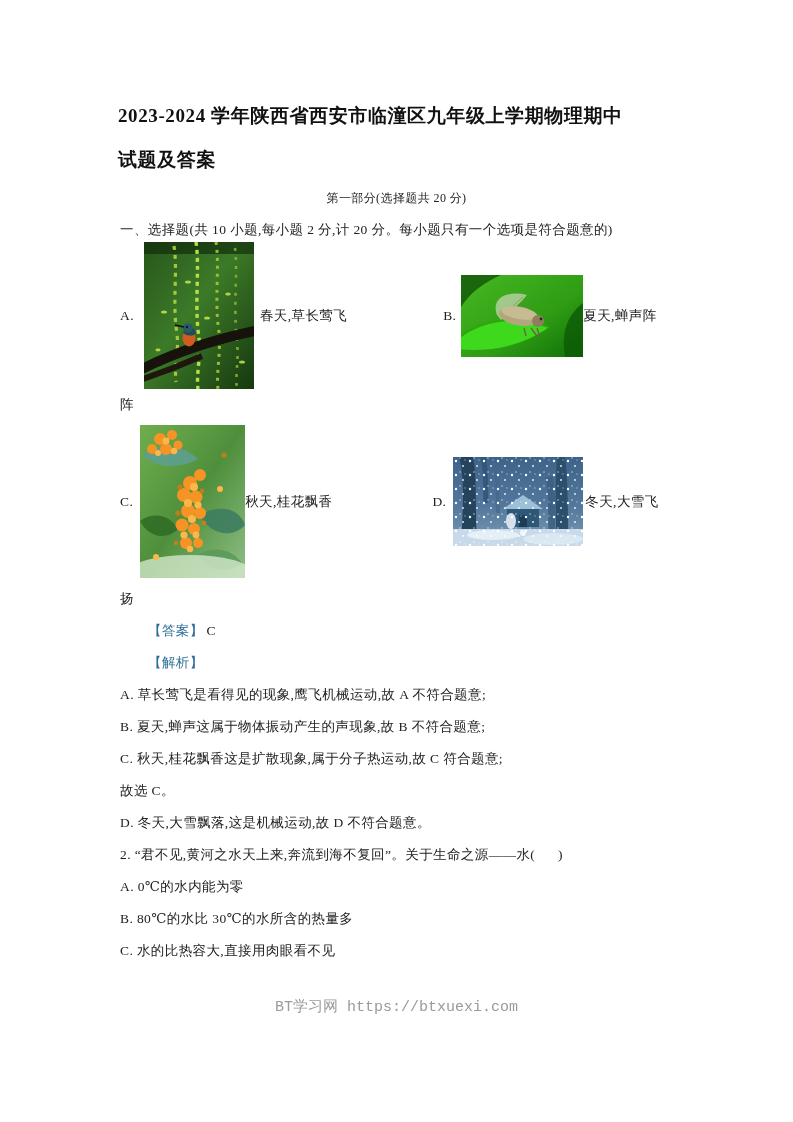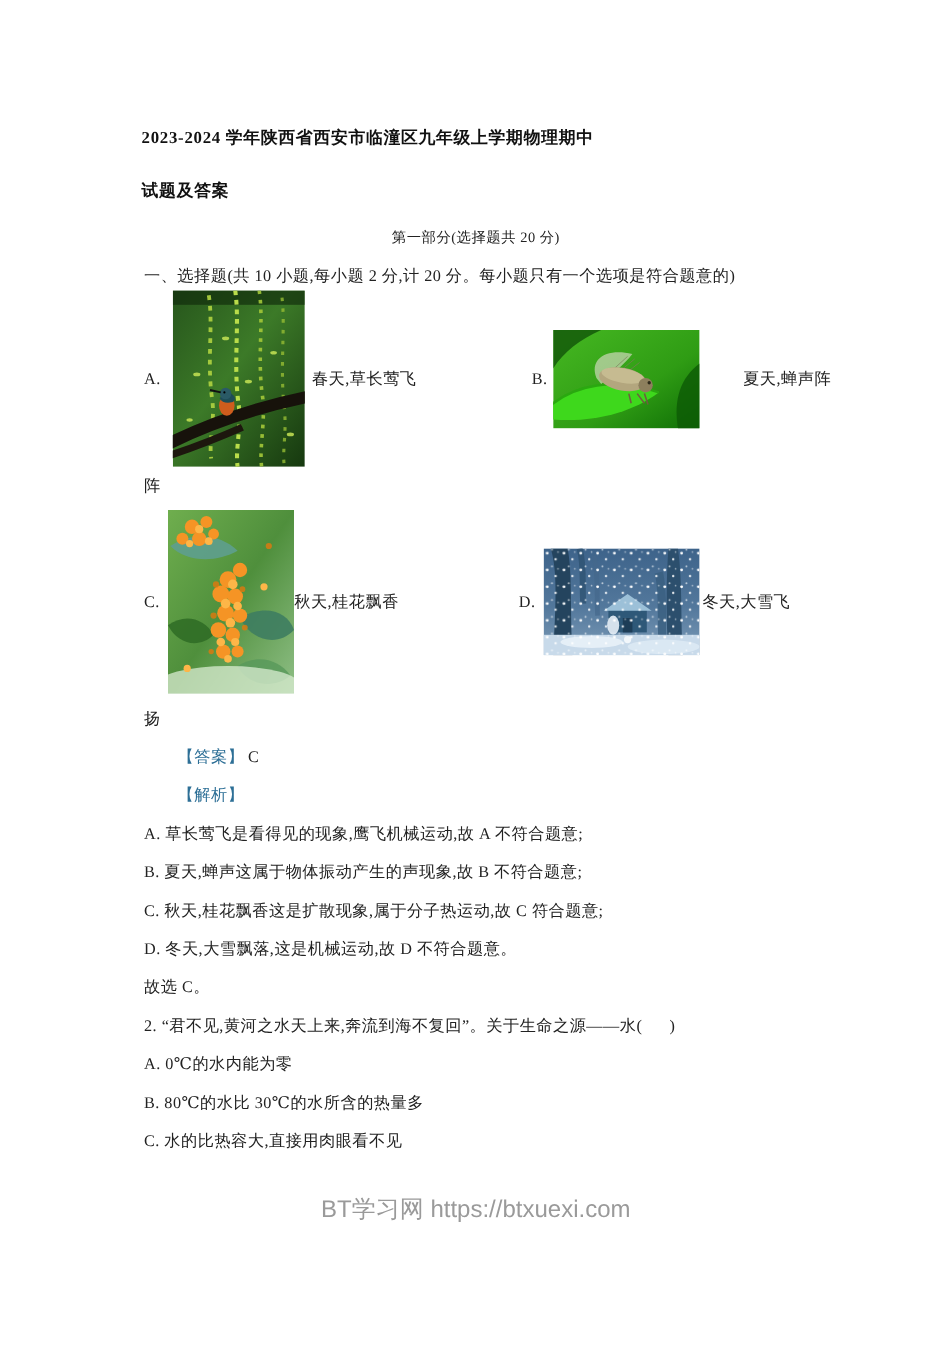--- a/index.html
+++ b/index.html
@@ -11,21 +11,21 @@
   }
   .page {
     position: relative;
     width: 793px; height: 1122px;
     padding-top: 94px;
     overflow: hidden;
     background: #fff;
   }
   .doc-title {
     margin-left: 118px; margin-right: 70px;
-    font-size: 14px; font-weight: 700; color: #111;
+    font-size: 19px; font-weight: 700; color: #111;
     line-height: 44px; letter-spacing: 0.6px;
   }
   .section-header {
     width: 100%; text-align: center;
     font-size: 12px; line-height: 32px; letter-spacing: 0.4px;
   }
   .line {
     margin-left: 120px; margin-right: 60px;
     font-size: 13.5px; line-height: 32px; letter-spacing: 0.4px;
     white-space: pre-wrap;
@@ -39,33 +39,33 @@
   .row-ab { height: 147px; margin-top: -4px; }
   .row-cd { height: 153px; margin-top: 4px; }
   .wrap-line { margin-top: 0; }
   .wrap-line-2 { margin-top: 5px; }
   .photo { display: block; flex: 0 0 auto; font-size: 0; line-height: 0; }
   .photo svg { display: block; }
   .img-a { margin-left: 10px; }
   .cap-a { margin-left: 6px; }
   .lbl-b { margin-left: 96px; }
   .img-b { margin-left: 5px; }
-  .cap-b { margin-left: 0; padding-left: 36px; }
+  .cap-b { margin-left: 0; }
   .img-c { margin-left: 7px; }
   .cap-c { margin-left: 0; }
   .lbl-d { margin-left: 100px; }
   .img-d { margin-left: 7px; }
   .cap-d { margin-left: 2px; }
   .tag { color: var(--tag-blue, #2d6f96); margin-left: 28px; }
   .answer-value { margin-left: 3px; }
   .footer {
     margin-top: 26px; width: 100%;
     text-align: center;
-    font-family: Liberation Sans, sans-serif;
-    font-size: 20px; line-height: 30px;
+    font-family: Liberation Mono, monospace;
+    font-size: 15px; line-height: 30px;
     color: var(--footer-gray, #9a9a9a);
   }
 </style>
 </head>
 <body>
 
 <div class="page">
 
   <h1 class="doc-title"><span>2023-2024 学年陕西省西安市临潼区九年级上学期物理期中</span><br><span>试题及答案</span></h1>
 
@@ -230,22 +230,22 @@
     </span>
     <span class="cap-d">冬天,大雪飞</span>
   </div>
   <p class="line wrap-line-2">扬</p>
 
   <p class="line"><span class="tag">【答案】</span><span class="answer-value">C</span></p>
   <p class="line"><span class="tag">【解析】</span></p>
   <p class="line">A. 草长莺飞是看得见的现象,鹰飞机械运动,故 A 不符合题意;</p>
   <p class="line">B. 夏天,蝉声这属于物体振动产生的声现象,故 B 不符合题意;</p>
   <p class="line">C. 秋天,桂花飘香这是扩散现象,属于分子热运动,故 C 符合题意;</p>
+  <p class="line">故选 C。</p>
   <p class="line">D. 冬天,大雪飘落,这是机械运动,故 D 不符合题意。</p>
-  <p class="line">故选 C。</p>
 
   <p class="line">2. “君不见,黄河之水天上来,奔流到海不复回”。关于生命之源——水(      )</p>
   <p class="line">A. 0℃的水内能为零</p>
   <p class="line">B. 80℃的水比 30℃的水所含的热量多</p>
   <p class="line">C. 水的比热容大,直接用肉眼看不见</p>
 
   <div class="footer"><span>BT学习网 https://btxuexi.com</span></div>
 
 </div>
 

